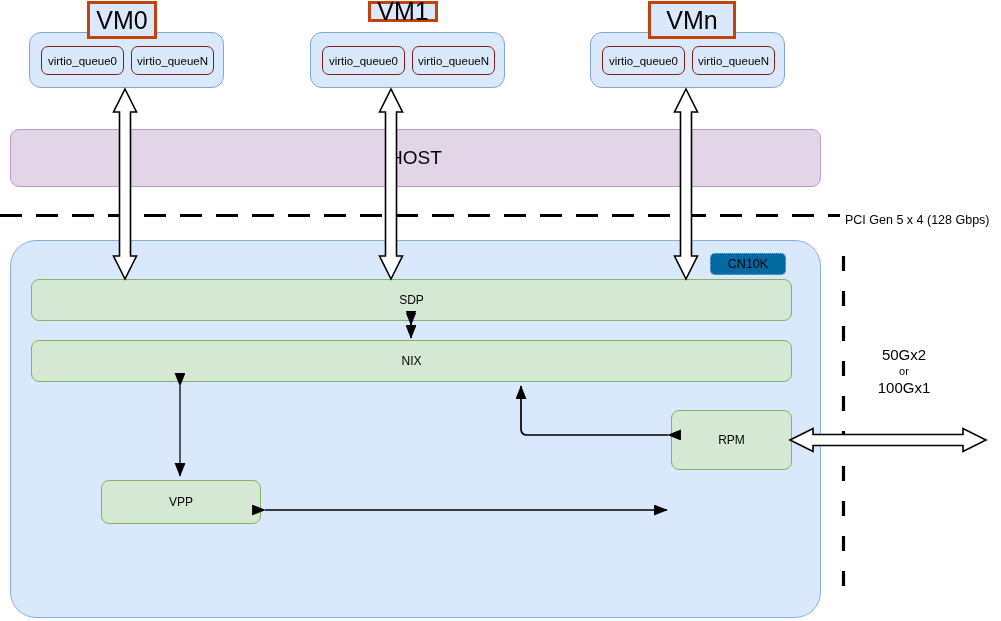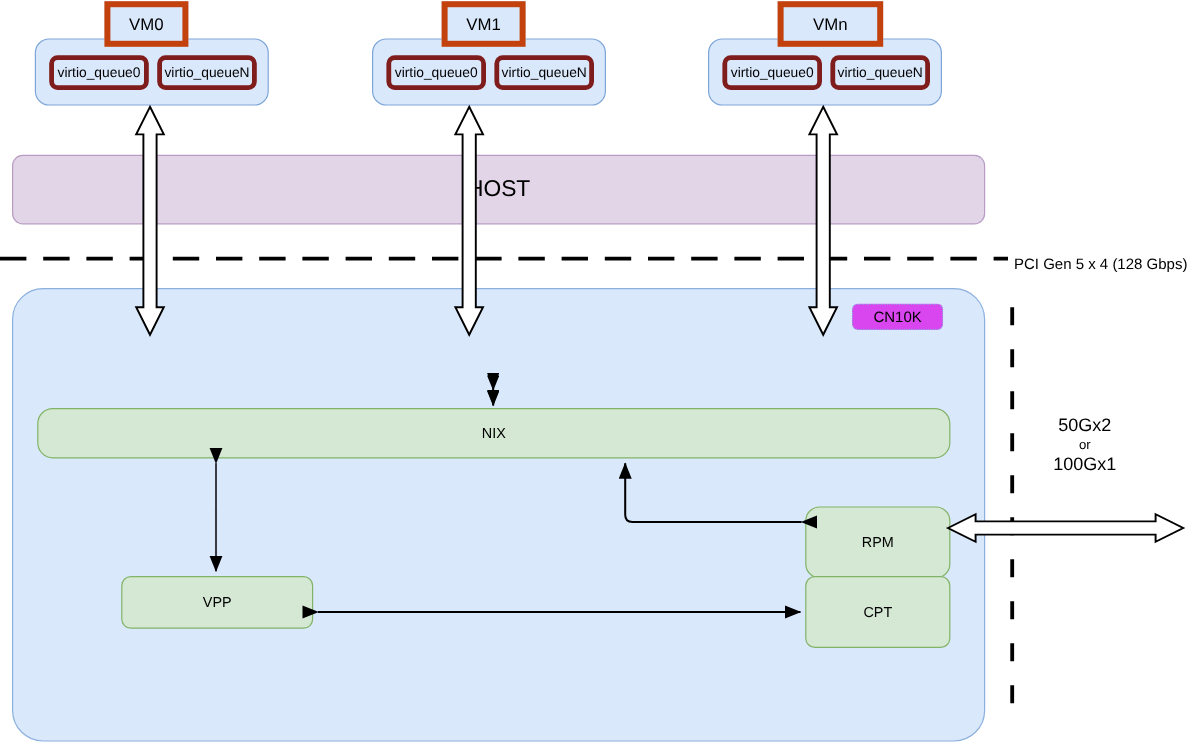--- a/index.html
+++ b/index.html
@@ -4,43 +4,43 @@
 <style>
   html,body{margin:0;padding:0;background:#ffffff;}
   body{width:1001px;height:621px;position:relative;overflow:hidden;
        font-family:"Liberation Sans","DejaVu Sans",sans-serif;color:#000;}
   #stage{position:absolute;left:0;top:0;width:1001px;height:621px;}
   .abs{position:absolute;box-sizing:border-box;}
   .vm-body{
     background:#dae8fc;border:1px solid #7ea6d9;border-radius:12px;
   }
   .vm-title{
-    background:#dae8fc;border:5px solid #c2410c;
+    background:#dae8fc;border:3px solid #c2410c;
     display:flex;align-items:center;justify-content:center;
-    font-size:14px;line-height:1;
+    font-size:25px;line-height:1;
   }
   .vq{
-    background:#dae8fc;border:4px solid #7f1d1d;border-radius:7px;
+    background:#dae8fc;border:1px solid #7f1d1d;border-radius:7px;
     display:flex;align-items:center;justify-content:center;
     font-size:11.5px;
   }
 
   
   .host{
     background:#e1d5e7;border:1px solid #b89cc4;border-radius:9px;
     display:flex;align-items:center;justify-content:center;
     font-size:19px;
   }
 
   
   .chip{
     background:#dae8fc;border:1px solid #8bb0dd;border-radius:26px;
   }
   .chip-tag{
-    border:1px dotted #8bb0dd;border-radius:5px;background:#d946ef;
+    border:1px dotted #8bb0dd;border-radius:5px;background:#0369a1;
     display:flex;align-items:center;justify-content:center;font-size:12.5px;
   }
   .green{
     background:#d5e8d4;border:1px solid #82b366;border-radius:8px;
     display:flex;align-items:center;justify-content:center;font-size:12px;
   }
 
   
   .pci-label{font-size:12.5px;white-space:nowrap;text-align:center;}
   .eth-label{font-size:15px;text-align:center;line-height:1.28;}
@@ -51,43 +51,43 @@
 </style>
 </head>
 <body>
 
 <div id="stage">
 
   <div class="abs chip" style="left:10px;top:240px;width:811px;height:378px;"></div>
 
   <div class="abs chip-tag" style="left:710px;top:253px;width:76px;height:22px;">CN10K</div>
 
+  <div class="abs green" style="left:31px;top:279px;width:761px;height:42px;">SDP</div>
 
-  <div class="abs green" style="left:31px;top:340px;width:761px;height:42px;border-radius:13px;">NIX</div>
+  <div class="abs green" style="left:31px;top:340px;width:761px;height:42px;">NIX</div>
 
   <div class="abs green" style="left:101px;top:480px;width:160px;height:44px;text-align:center;">VPP</div>
 
-  <div class="abs green" style="left:671px;top:422px;width:121px;height:60px;border-radius:12px;">RPM</div>
+  <div class="abs green" style="left:671px;top:410px;width:121px;height:60px;">RPM</div>
 
-  <div class="abs green" style="left:671px;top:480px;width:121px;height:60px;">CPT</div>
 
   <div class="abs host" style="left:10px;top:129px;width:811px;height:58px;">HOST</div>
 
   <div>
     <div class="abs vm-body" style="left:29px;top:32px;width:195px;height:56px;"></div>
     <div class="abs vq" style="left:41px;top:46px;width:83px;height:29px;">virtio_queue0</div>
     <div class="abs vq" style="left:131px;top:46px;width:83px;height:29px;">virtio_queueN</div>
     <div class="abs vm-title" style="left:87px;top:1px;width:70px;height:38px;">VM0</div>
   </div>
 
   <div>
     <div class="abs vm-body" style="left:310px;top:32px;width:195px;height:56px;"></div>
     <div class="abs vq" style="left:322px;top:46px;width:83px;height:29px;">virtio_queue0</div>
     <div class="abs vq" style="left:412px;top:46px;width:83px;height:29px;">virtio_queueN</div>
-    <div class="abs vm-title" style="left:368px;top:1px;width:70px;height:38px;">VM1</div>
+    <div class="abs vm-title" style="left:368px;top:1px;width:70px;height:21px;">VM1</div>
   </div>
 
   <div>
     <div class="abs vm-body" style="left:590px;top:32px;width:195px;height:56px;"></div>
     <div class="abs vq" style="left:602px;top:46px;width:83px;height:29px;">virtio_queue0</div>
     <div class="abs vq" style="left:692px;top:46px;width:83px;height:29px;">virtio_queueN</div>
     <div class="abs vm-title" style="left:648px;top:1px;width:88px;height:38px;">VMn</div>
   </div>
 
   <div class="abs pci-label" style="left:845px;top:213px;">PCI Gen 5 x 4  (128 Gbps)</div>

